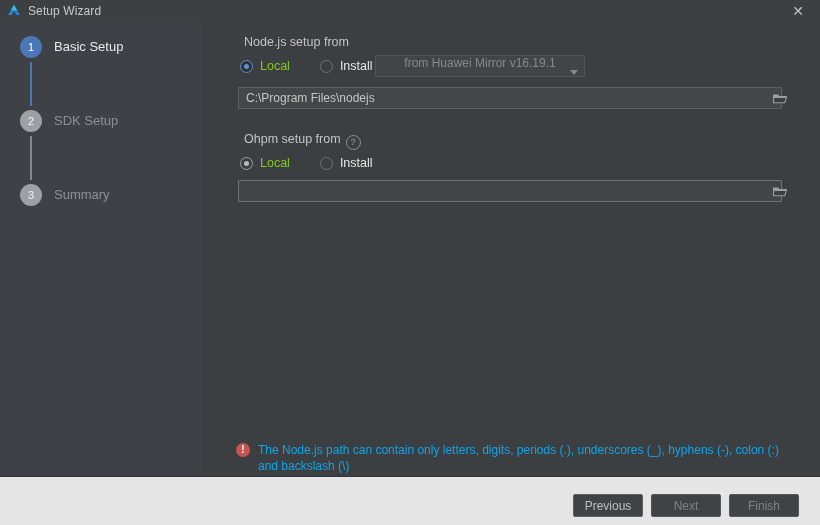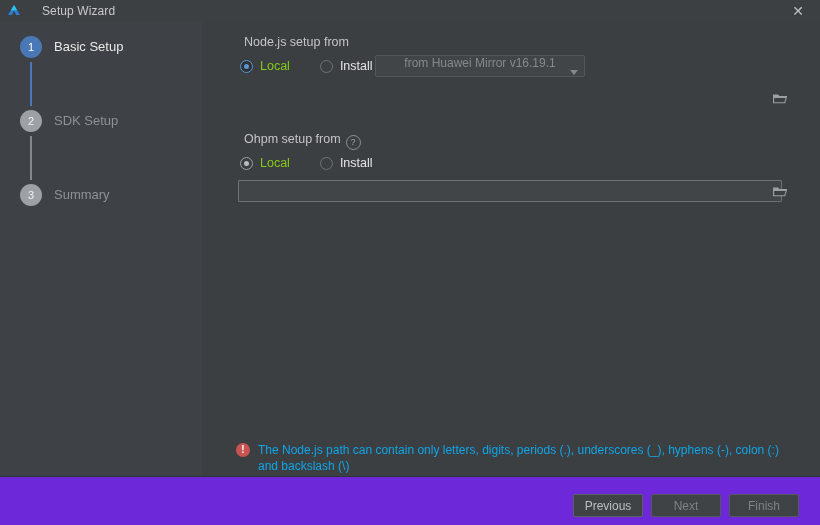--- a/index.html
+++ b/index.html
@@ -34,21 +34,21 @@
     display: flex;
     align-items: center;
   }
   .app-logo {
     width: 16px; height: 16px;
     margin-left: 6px;
     position: relative;
     flex: 0 0 auto;
   }
   .title-text {
-    margin-left: 20px;
+    margin-left: 6px;
     font-size: 12px;
     color: #c8c9ca;
     letter-spacing: .1px;
   }
   .close-btn {
     position: absolute;
     right: 0; top: 0;
     width: 44px; height: 22px;
     display: flex;
     align-items: center;
@@ -249,21 +249,21 @@
     font-size: 12px;
     line-height: 16px;
     width: 540px;
   }
 
   
   .footer {
     position: absolute;
     left: 0; top: 476px;
     width: 820px; height: 49px;
-    background: #6d28d9;
+    background: #e5e5e5;
     border-top: 1px solid #323537;
   }
   .btn {
     position: absolute;
     box-sizing: border-box;
     top: 17px;
     height: 23px;
     border: 1px solid #5b6064;
     border-radius: 2px;
     background: #3f4345;
@@ -327,20 +327,23 @@
         <span class="radio-mark off"></span>
         <span class="radio-label dim">Install</span>
       </div>
     </div>
 
     <div class="combo" style="left:173px; top:33px; width:210px;flex-direction:column;">
       <span>from Huawei Mirror v16.19.1</span>
       <span class="arrow"></span>
     </div>
 
+    <div class="field" style="left:36px; top:65px; width:544px;">
+      <span>C:\Program Files\nodejs</span>
+    </div>
     <div class="folder-icon" style="left:570px; top:70px;">
       <svg width="16" height="13" viewBox="0 0 16 13">
         <path d="M1 2.5 h5 l1.4 1.6 H15 v1 H1 Z" fill="#9aa0a4"></path>
         <path d="M1 5 h14 l-1.8 6.2 H1 Z" fill="#9aa0a4"></path>
         <path d="M2.1 6.1 h11.6 l-1.3 4.2 H2.1 Z" fill="#3c3f41"></path>
       </svg>
     </div>
 
     <div class="section-title" style="left:36px; top:110px;">
       <span>Ohpm setup from</span><span class="help-icon">?</span>

